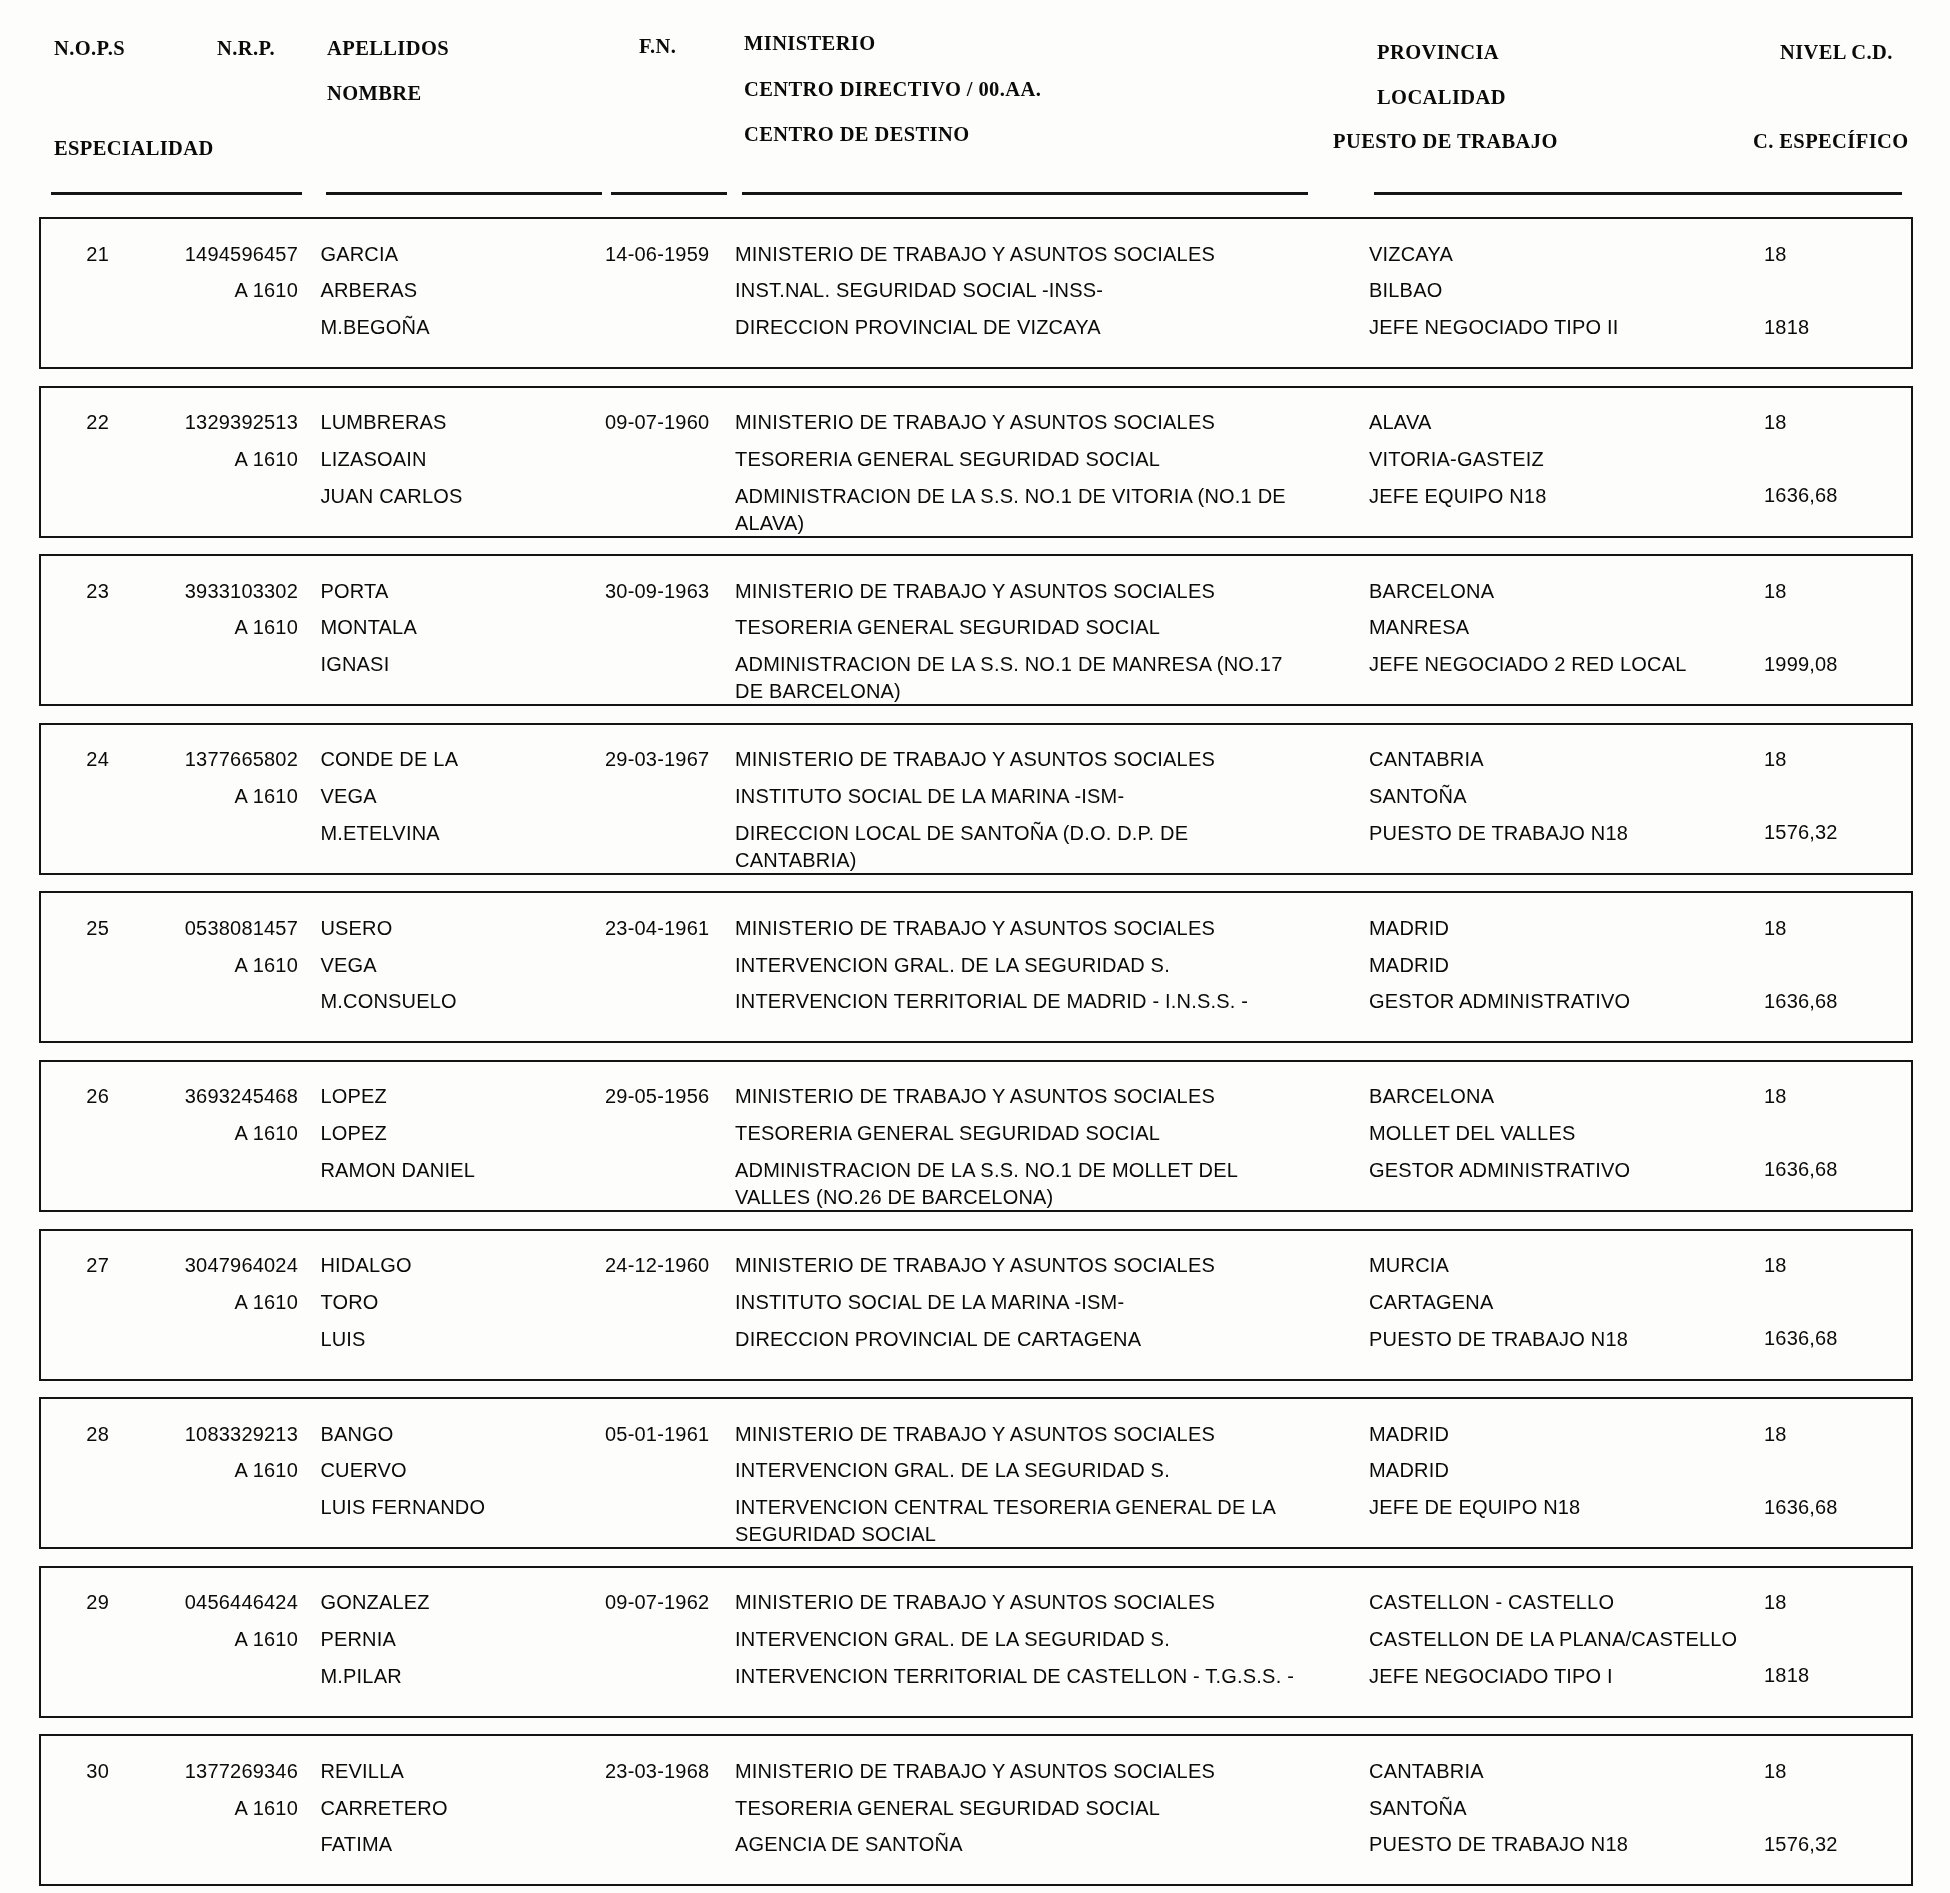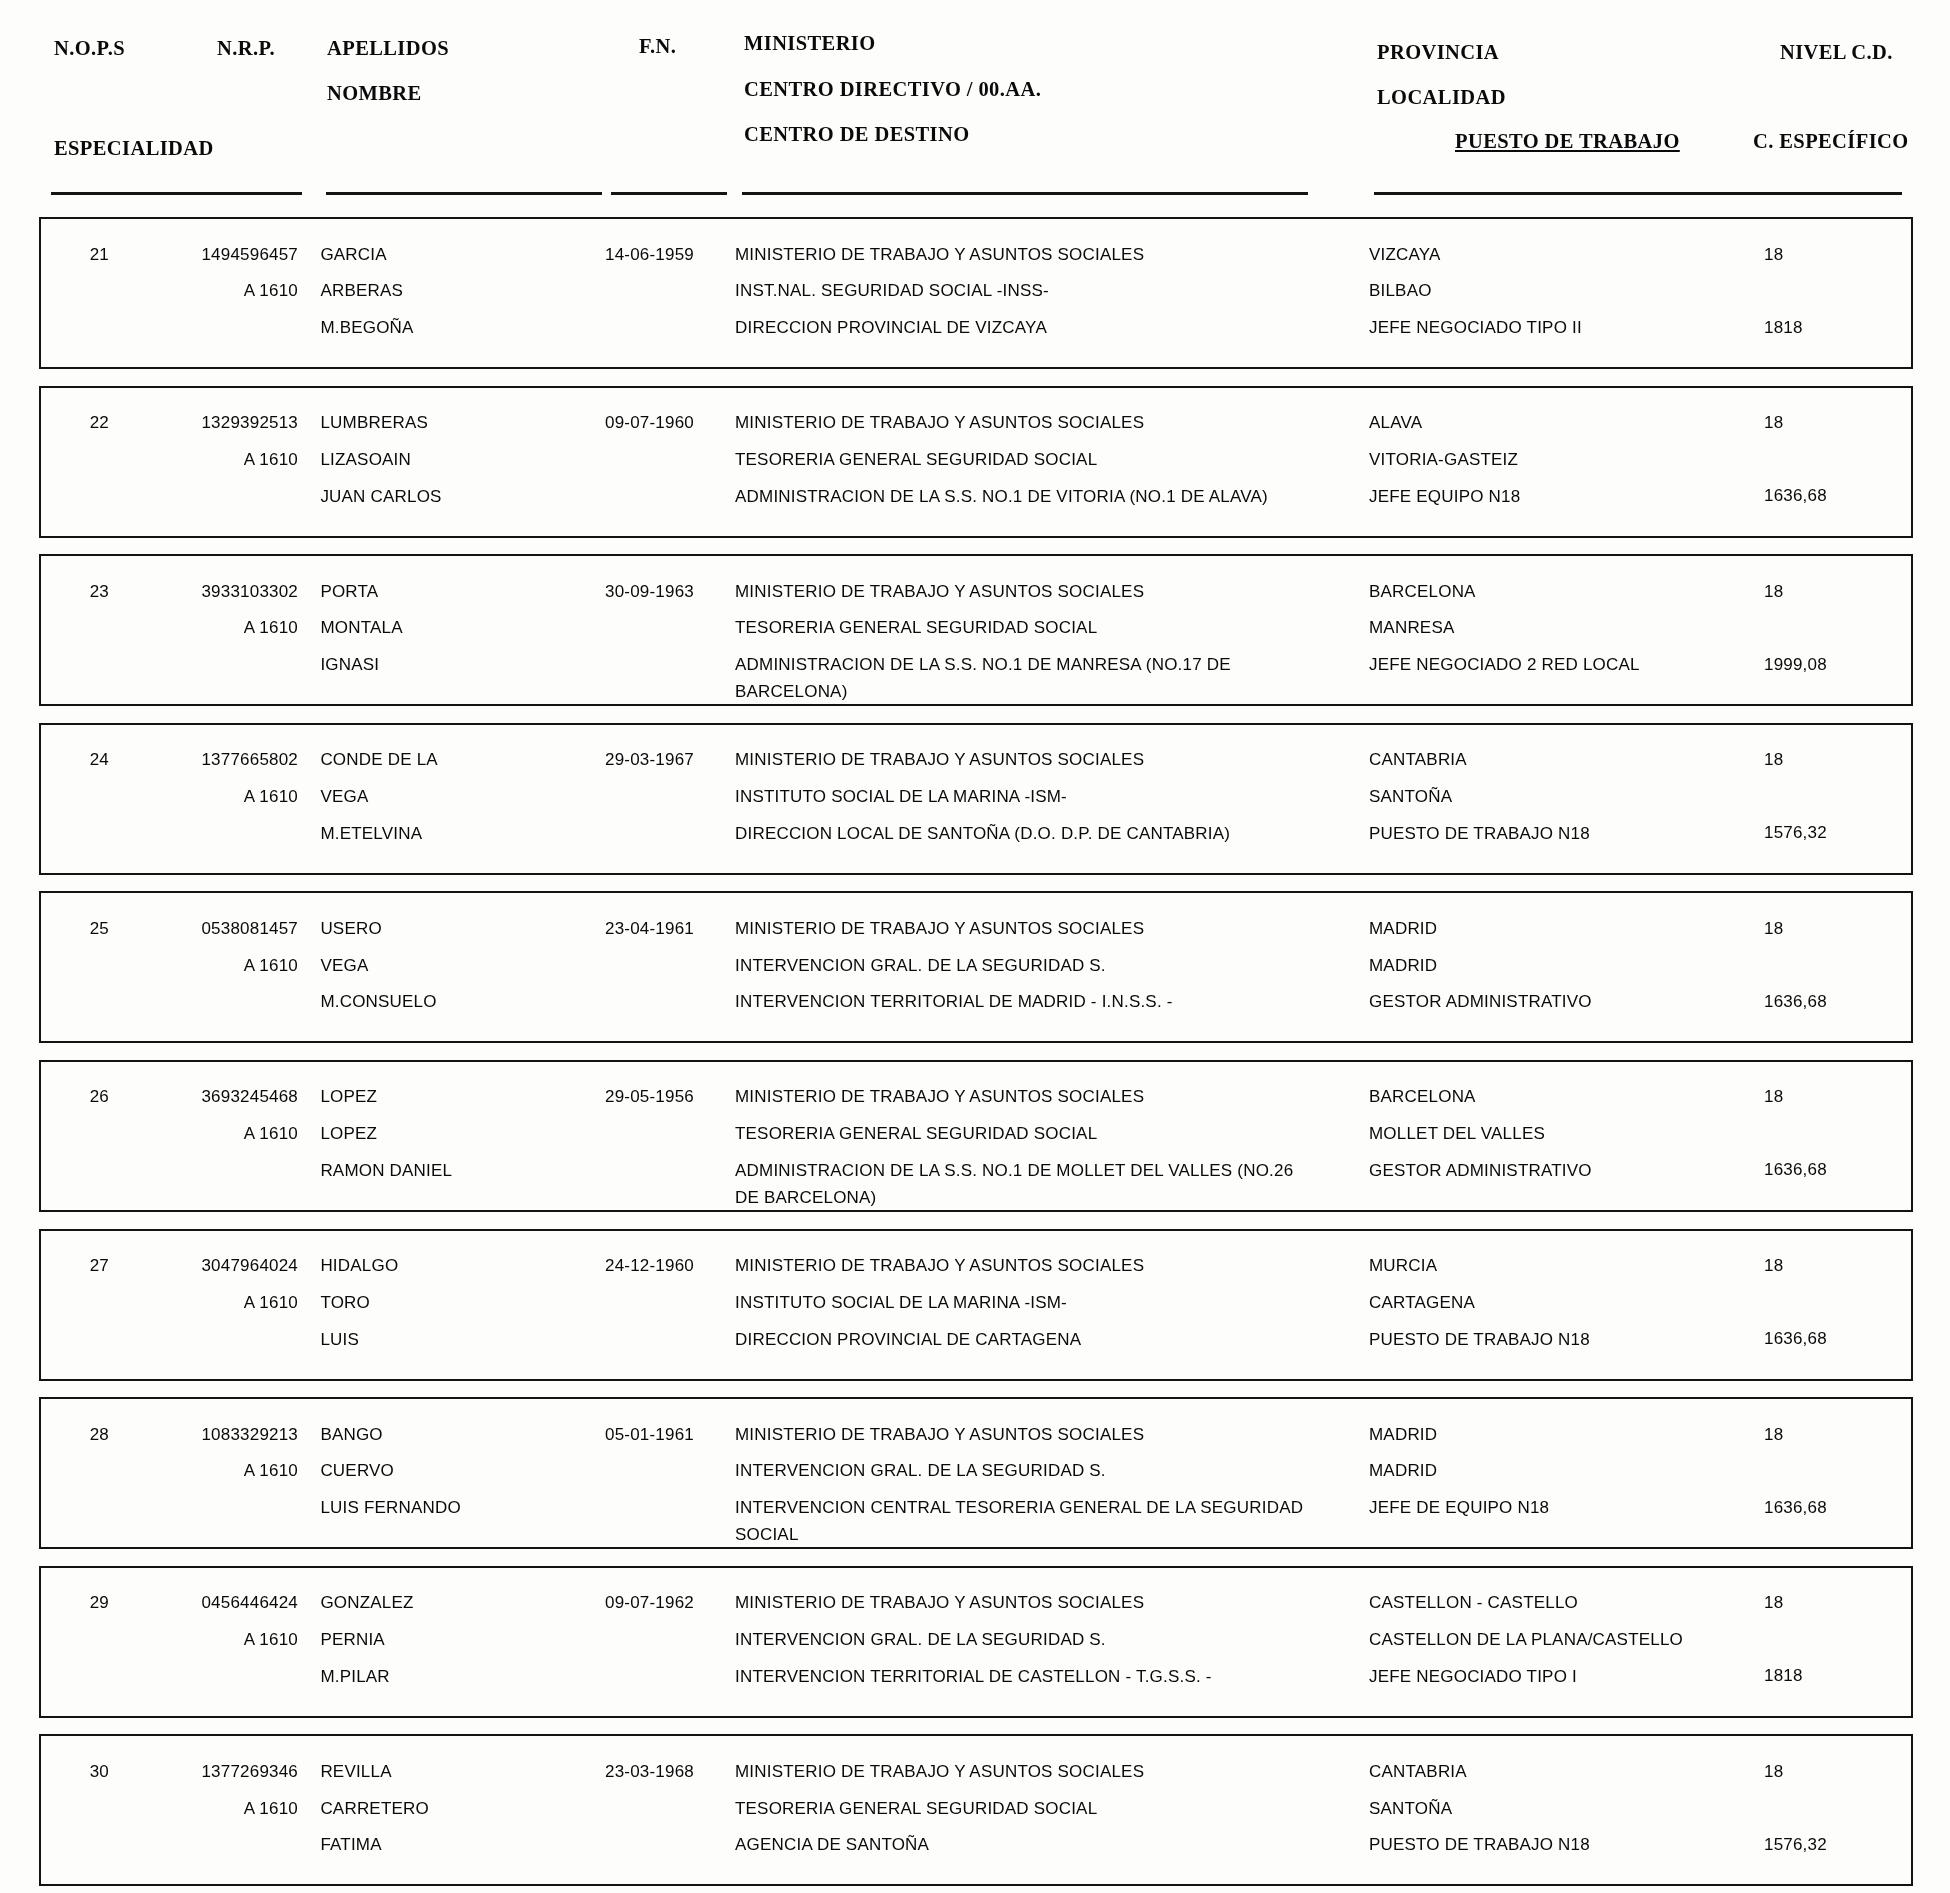--- a/index.html
+++ b/index.html
@@ -25,21 +25,21 @@
   .h-nops        { left: 54px;   top: 37px; }
   .h-nrp         { left: 217px;  top: 37px; }
   .h-apellidos   { left: 327px;  top: 37px; }
   .h-nombre      { left: 327px;  top: 82px; }
   .h-fn          { left: 639px;  top: 35px; }
   .h-ministerio  { left: 744px;  top: 32px; }
   .h-cdirectivo  { left: 744px;  top: 78px; }
   .h-cdestino    { left: 744px;  top: 123px; }
   .h-provincia   { left: 1377px; top: 41px; }
   .h-localidad   { left: 1377px; top: 86px; }
-  .h-puesto      { left: 1455px; top: 130px; text-decoration: underline; }
+  .h-puesto      { left: 1333px; top: 130px; }
   .h-nivel       { left: 1780px; top: 41px; }
   .h-cesp        { left: 1753px; top: 130px; }
   .h-especialidad{ left: 54px;   top: 137px; }
   .h-rule {
     position: absolute;
     top: 192px;
     height: 2.9px;
     background: #151515;
   }
   .rule-1 { left: 51px;   width: 251px; }
@@ -56,21 +56,21 @@
     width: 1874px;
   }
   .record {
     width: 1874px;
     height: 152px;
     border: 2.9px solid #141414;
     margin-bottom: 16.6px;
     display: grid;
     grid-template-columns: 68px 189px 307px 130px 634px 395px 1fr;
     padding-top: 21.5px;
-    font-size: 17px;
+    font-size: 20px;
     letter-spacing: 0.2px;
     overflow: visible;
     background: #fdfdfc;
   }
   .record p {
     margin: 0 0 9.8px 0;
     line-height: 27px;
     white-space: nowrap;
   }
   .cell { overflow: visible; }

